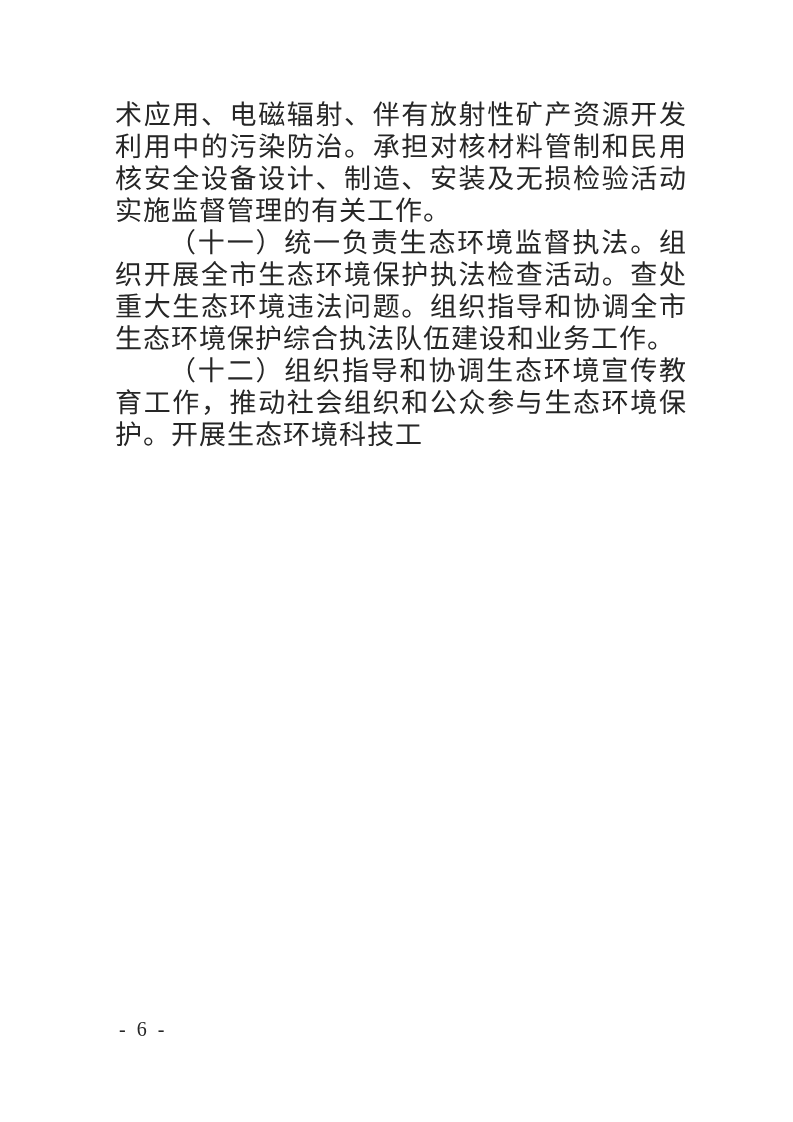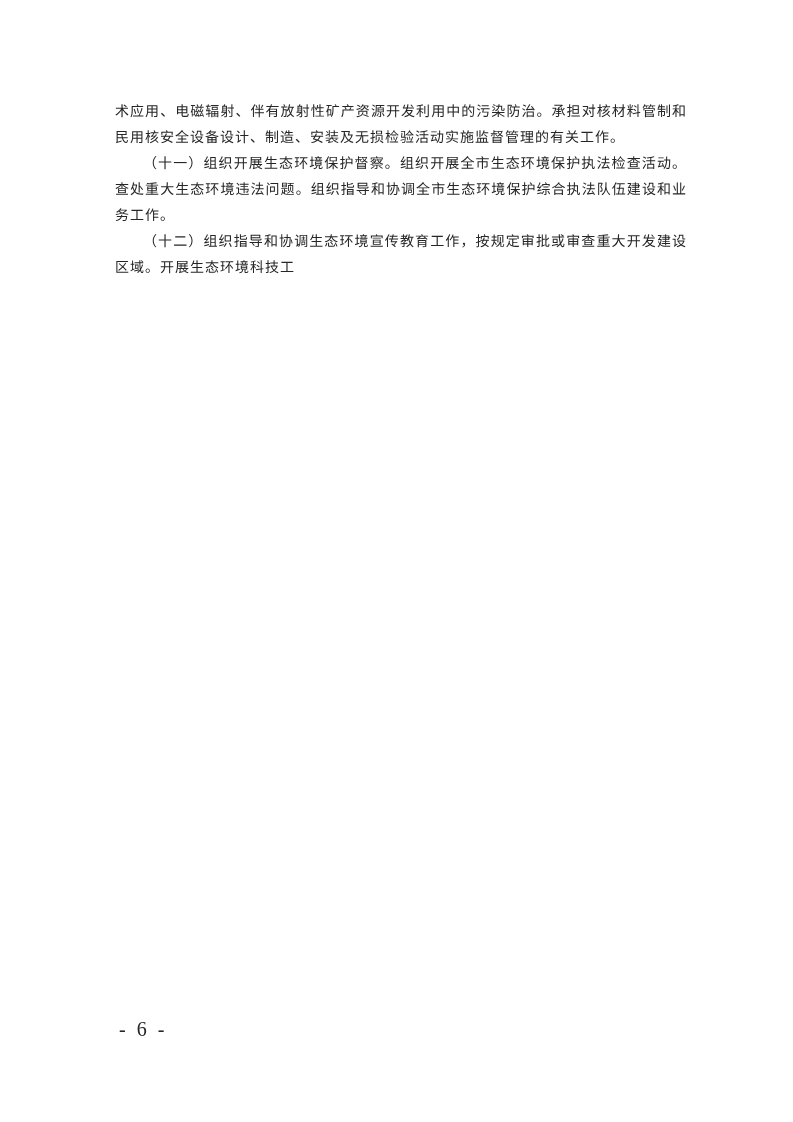--- a/index.html
+++ b/index.html
@@ -14,22 +14,22 @@
     background: #ffffff;
     overflow: hidden;
     font-family: "Liberation Serif", "DejaVu Serif", serif;
     color: #262626;
   }
   .content {
     position: absolute;
     left: 115px;
     top: 99px;
     width: 572px;
-    font-size: 14px;
-    line-height: 26px;
+    font-size: 27px;
+    line-height: 32px;
     letter-spacing: 1px;
     text-align: justify;
     text-justify: inter-character;
     word-break: break-all;
   }
   .para {
     margin: 0;
     padding: 0;
     text-indent: 2em;
   }
@@ -44,17 +44,17 @@
     letter-spacing: 3px;
     color: #262626;
   }
 </style>
 </head>
 <body>
 
 <div class="page">
   <div class="content">
     <p class="para continuation">术应用、电磁辐射、伴有放射性矿产资源开发利用中的污染防治。承担对核材料管制和民用核安全设备设计、制造、安装及无损检验活动实施监督管理的有关工作。</p>
-    <p class="para">（十一）组织开展生态环境保护督察。组织开展全市生态环境保护执法检查活动。查处重大生态环境违法问题。组织指导和协调全市生态环境保护综合执法队伍建设和业务工作。</p>
-    <p class="para">（十二）组织指导和协调生态环境宣传教育工作，按规定审批或审查重大开发建设区域。开展生态环境科技工</p>
+    <p class="para">（十一）统一负责生态环境监督执法。组织开展全市生态环境保护执法检查活动。查处重大生态环境违法问题。组织指导和协调全市生态环境保护综合执法队伍建设和业务工作。</p>
+    <p class="para">（十二）组织指导和协调生态环境宣传教育工作，推动社会组织和公众参与生态环境保护。开展生态环境科技工</p>
   </div>
   <div class="footer">- 6 -</div>
 </div>
 
 </body></html>

